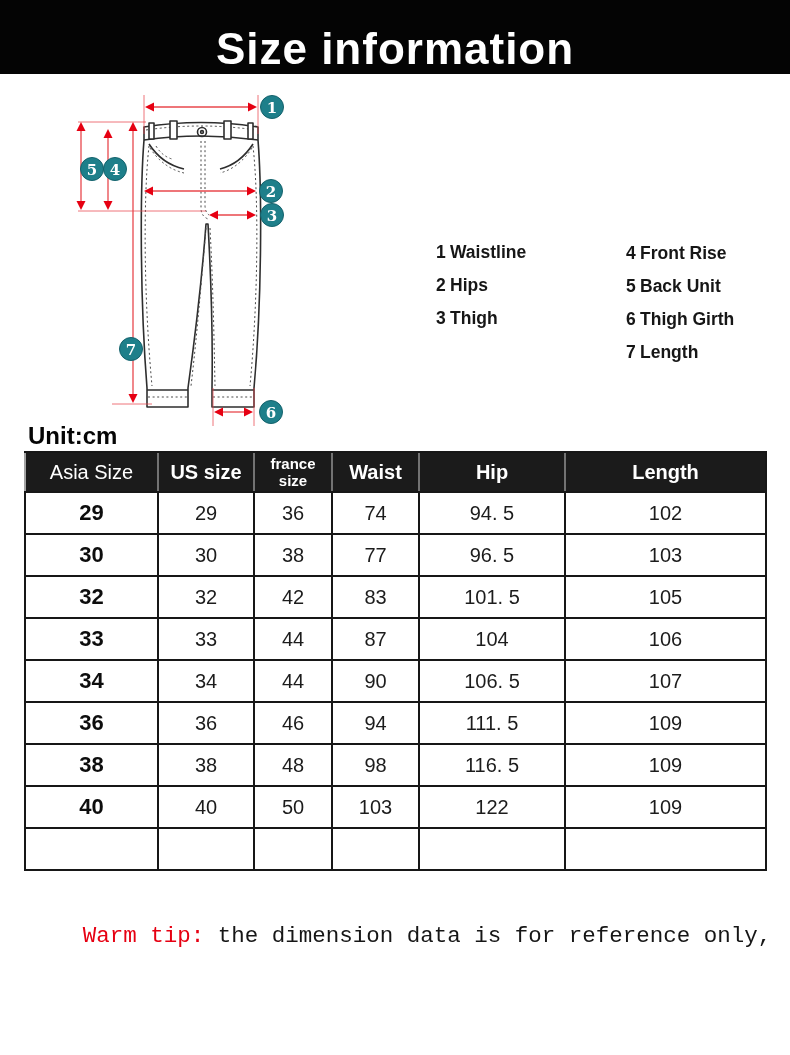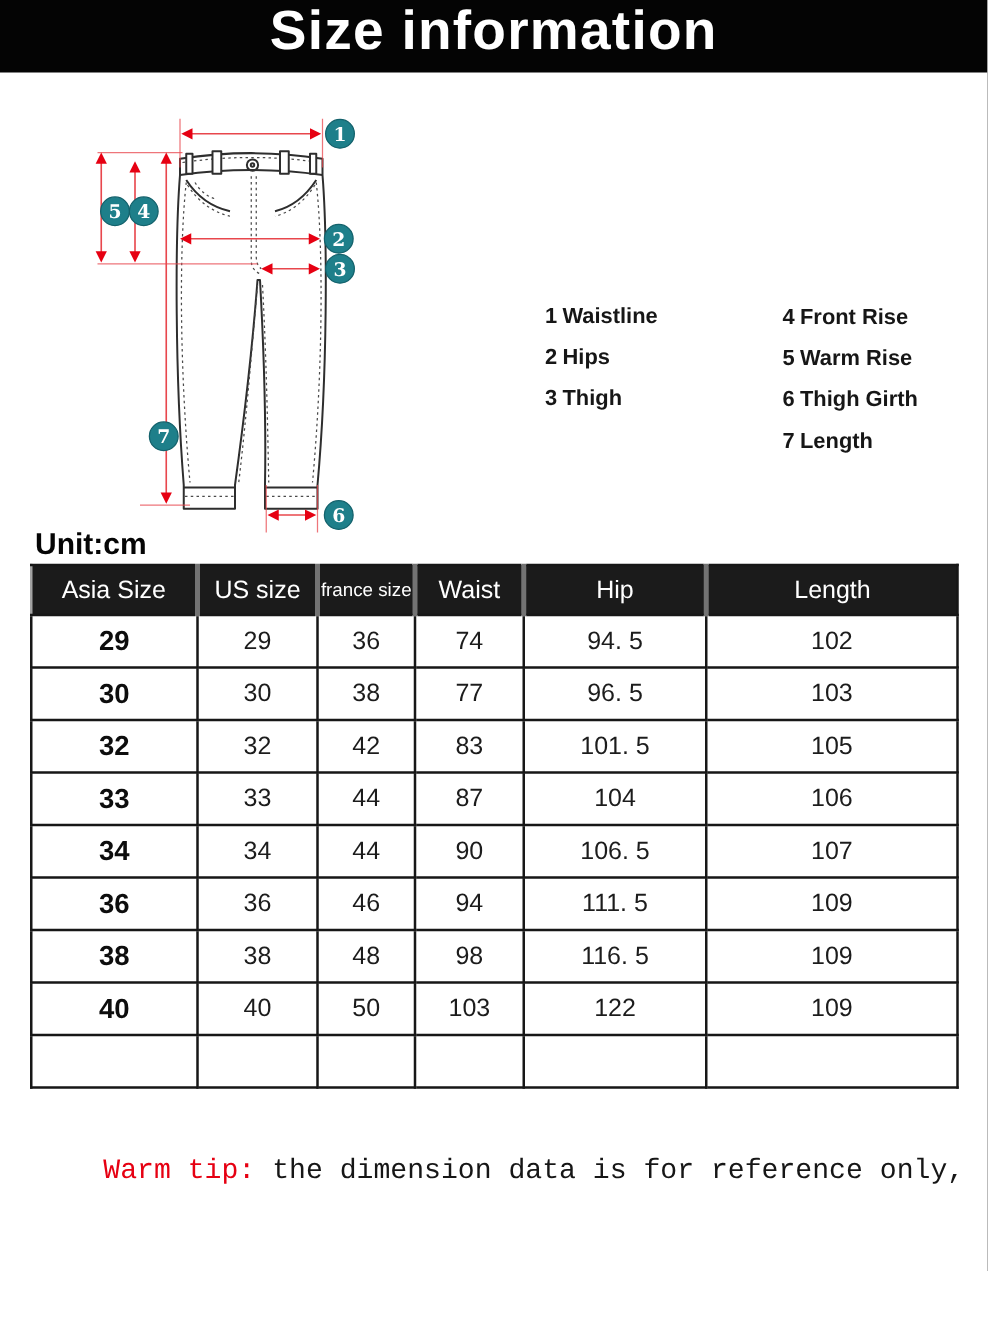--- a/index.html
+++ b/index.html
@@ -4,22 +4,22 @@
 <style>
   html,body { margin:0; padding:0; background:#888; }
   .page {
     position:relative; width:790px; height:1055px; margin:0 auto;
     background:#ffffff; overflow:hidden;
     font-family:"Liberation Sans", sans-serif;
     --arrow:#e60012; --arrow-line:#e8474d; --circle:#1e7f8a;
   }
   
   .title-bar {
-    position:absolute; left:0; top:0; width:790px; height:58px;
-    background:#040404; display:flex; align-items:flex-start; justify-content:center;
+    position:absolute; left:0; top:0; width:790px; height:74px;
+    background:#040404; display:flex; align-items:flex-end; justify-content:center;
   }
   .title-bar h1 {
     margin:0; color:#ffffff; font-size:44px; font-weight:700; letter-spacing:1px;
   }
   
   .pants-svg { position:absolute; left:70px; top:85px; width:230px; height:355px; }
   .ink  { stroke:#2e2e2e; stroke-width:1.6; fill:#ffffff; stroke-linejoin:round; }
   .ink-line { stroke:#2e2e2e; stroke-width:1.6; fill:none; }
   .stitch { stroke:#4a4a4a; stroke-width:1; fill:none; stroke-dasharray:2,2.6; }
   .red-line { stroke:var(--arrow-line); stroke-width:1.3; fill:none; }
@@ -35,23 +35,23 @@
   .legend-item .num { display:inline-block; min-width:14px; }
   .legend-item .lbl { }
   
   .unit-label { position:absolute; left:28px; top:422px; font-size:24px; font-weight:600; color:#050505; }
   table.size-table {
     position:absolute; left:24px; top:451px; width:741px;
     border-collapse:collapse; table-layout:fixed; text-align:center;
   }
   table.size-table, table.size-table td { border:2px solid #171717; }
   table.size-table th {
-    background:#1b1b1b; color:#ffffff; font-weight:400; font-size:20px;
+    background:#1b1b1b; color:#ffffff; font-weight:700; font-size:20px;
     height:38px; border-top:2px solid #171717; border-bottom:2px solid #171717;
-    border-left:4px solid #737373; padding:0;
+    border-left:2px solid #737373; padding:0;
   }
   table.size-table th:first-child { border-left:2px solid #a3a3a3; font-weight:400; }
   table.size-table th:last-child  { border-right:2px solid #171717; }
   table.size-table th.small { font-size:15px; }
   table.size-table td {
     height:40px; font-size:20px; color:#1c1c1c; padding:0; background:#ffffff;
   }
   table.size-table td:first-child { font-size:22px; font-weight:700; color:#0d0d0d; }
   
   .warm-tip {
@@ -172,21 +172,21 @@
     <div class="legend-item" style="left:436px; top:275px;">
       <span class="num">2</span><span class="lbl">Hips</span>
     </div>
     <div class="legend-item" style="left:436px; top:308px;">
       <span class="num">3</span><span class="lbl">Thigh</span>
     </div>
     <div class="legend-item" style="left:626px; top:243px;">
       <span class="num">4</span><span class="lbl">Front Rise</span>
     </div>
     <div class="legend-item" style="left:626px; top:276px;">
-      <span class="num">5</span><span class="lbl">Warm Rise</span>
+      <span class="num">5</span><span class="lbl">Back Unit</span>
     </div>
     <div class="legend-item" style="left:626px; top:309px;">
       <span class="num">6</span><span class="lbl">Thigh Girth</span>
     </div>
     <div class="legend-item" style="left:626px; top:342px;">
       <span class="num">7</span><span class="lbl">Length</span>
     </div>
   </div>
 
   <div class="unit-label">Unit:cm</div>

